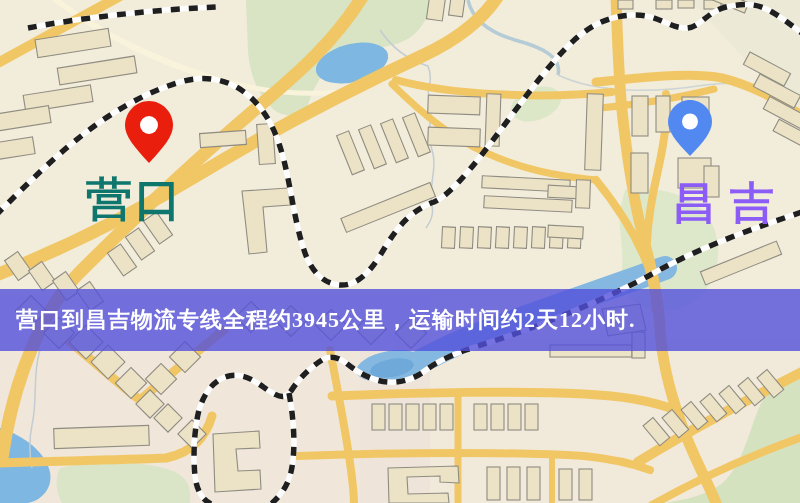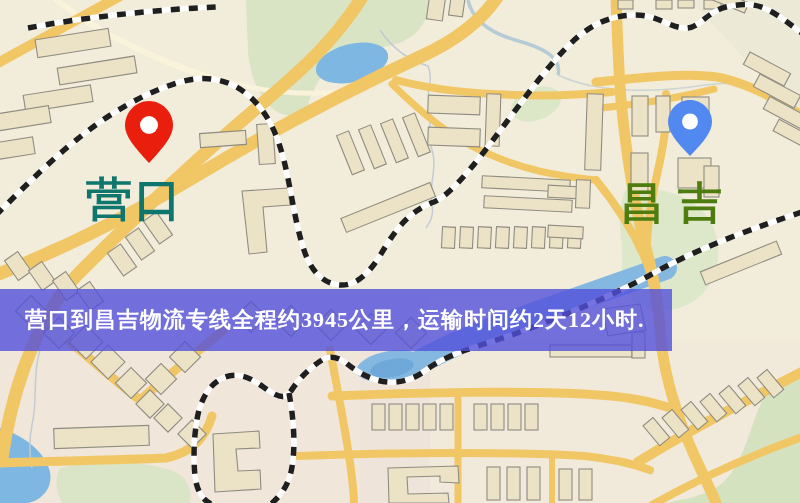--- a/index.html
+++ b/index.html
@@ -9,25 +9,25 @@
   }
   .map-svg{position:absolute;left:0;top:0;width:800px;height:503px;display:block;}
   .pin{position:absolute;}
   .pin-origin{left:119px;top:98px;}
   .pin-destination{left:663px;top:97px;}
   .city-label{
     position:absolute;font-weight:700;line-height:1;
     font-family:"Liberation Sans",sans-serif;white-space:nowrap;
   }
   .city-label.origin{left:86px;top:176px;font-size:46px;color:#0f766e;letter-spacing:3px;}
-  .city-label.destination{left:620px;top:181px;font-size:44px;color:#4d7c0f;letter-spacing:14px;}
+  .city-label.destination{left:672px;top:181px;font-size:44px;color:#8b5cf6;letter-spacing:14px;}
   .route-banner{
-    position:absolute;left:0;top:289px;width:672px;height:62px;
+    position:absolute;left:0;top:289px;width:800px;height:62px;
     background:rgba(82,80,219,0.80);
-    display:flex;align-items:center;box-sizing:border-box;padding-left:25px;
+    display:flex;align-items:center;box-sizing:border-box;padding-left:16px;
   }
   .route-banner .txt{
     color:#ffffff;font-size:22px;font-weight:600;letter-spacing:1px;
     font-family:"Liberation Serif",serif;white-space:nowrap;
   }
 </style>
 </head>
 <body>
 
 <div class="screenshot">

